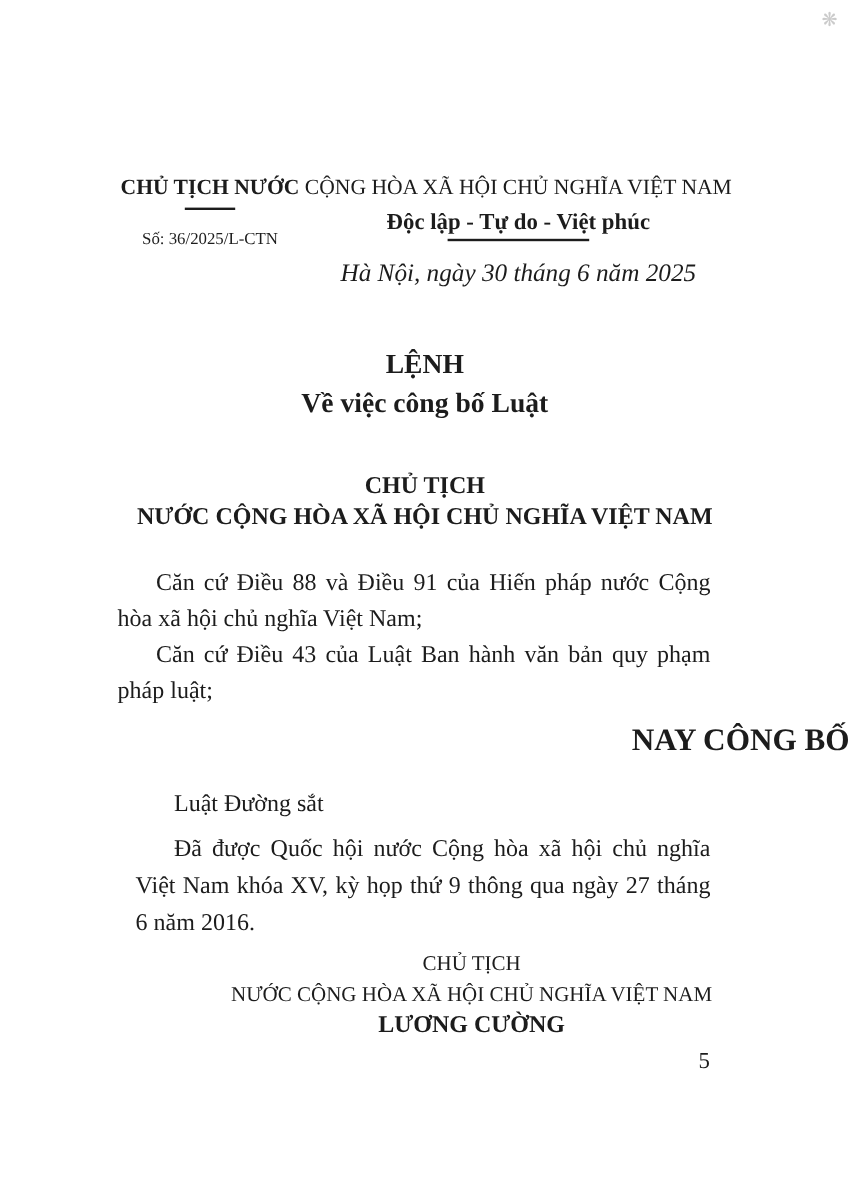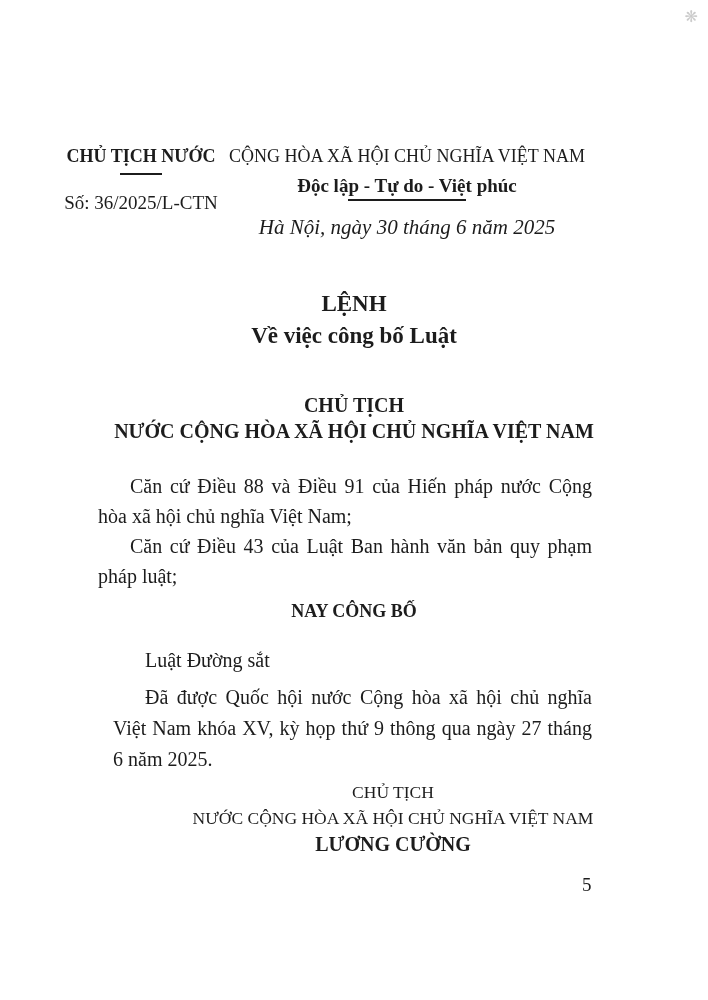--- a/index.html
+++ b/index.html
@@ -21,41 +21,41 @@
     position: absolute;
     top: 7px;
     right: 10px;
     font-size: 16px;
     color: #cbcbcb;
     font-family: "DejaVu Sans", sans-serif;
     user-select: none;
   }
   .doc-header {
     display: flex;
-    padding: 146px 114px 0 62px;
+    padding: 146px 114px 0 96px;
     box-sizing: border-box;
   }
   .header-left {
     width: 158px;
     flex-shrink: 0;
     text-align: center;
   }
   .org-name {
     font-weight: bold;
     font-size: 18px;
     line-height: 1.15;
     white-space: nowrap;
   }
   .left-rule {
     width: 42px;
     border-bottom: 2px solid #1c1c1c;
     margin: 6px auto 0 auto;
   }
   .doc-number {
-    font-size: 19px;
+    font-size: 14px;
     margin-top: 17px;
     white-space: nowrap;
   }
   .header-right {
     flex: 1;
     text-align: center;
   }
   .country {
     font-weight: normal;
     font-size: 18px;
@@ -105,23 +105,23 @@
     margin: 27px 116px 0 98px;
     font-size: 20px;
     line-height: 30px;
     text-align: justify;
   }
   .preamble p {
     margin: 0;
     text-indent: 32px;
   }
   .announce-heading {
-    text-align: center;
-    font-weight: bold;
-    font-size: 18px;
+    text-align: right;
+    font-weight: bold;
+    font-size: 26px;
     margin-top: 10px;
     line-height: 1.2;
   }
   .law-name {
     margin: 26px 116px 0 113px;
     text-indent: 32px;
     font-weight: normal;
     font-size: 20px;
     line-height: 1.2;
   }
@@ -183,21 +183,21 @@
 
   <div class="preamble">
     <p>Căn cứ Điều 88 và Điều 91 của Hiến pháp nước Cộng hòa xã hội chủ nghĩa Việt Nam;</p>
     <p>Căn cứ Điều 43 của Luật Ban hành văn bản quy phạm pháp luật;</p>
   </div>
 
   <div class="announce-heading">NAY CÔNG BỐ</div>
 
   <div class="law-name">Luật Đường sắt</div>
 
-  <div class="body-par">Đã được Quốc hội nước Cộng hòa xã hội chủ nghĩa Việt Nam khóa XV, kỳ họp thứ 9 thông qua ngày 27 tháng 6 năm 2025.</div>
+  <div class="body-par">Đã được Quốc hội nước Cộng hòa xã hội chủ nghĩa Việt Nam khóa XV, kỳ họp thứ 9 thông qua ngày 27 tháng 6 năm 2016.</div>
 
   <div class="signature">
     <div>CHỦ TỊCH</div>
     <div>NƯỚC CỘNG HÒA XÃ HỘI CHỦ NGHĨA VIỆT NAM</div>
     <div class="sig-name">LƯƠNG CƯỜNG</div>
   </div>
 
   <div class="page-num">5</div>
 
 </div>

